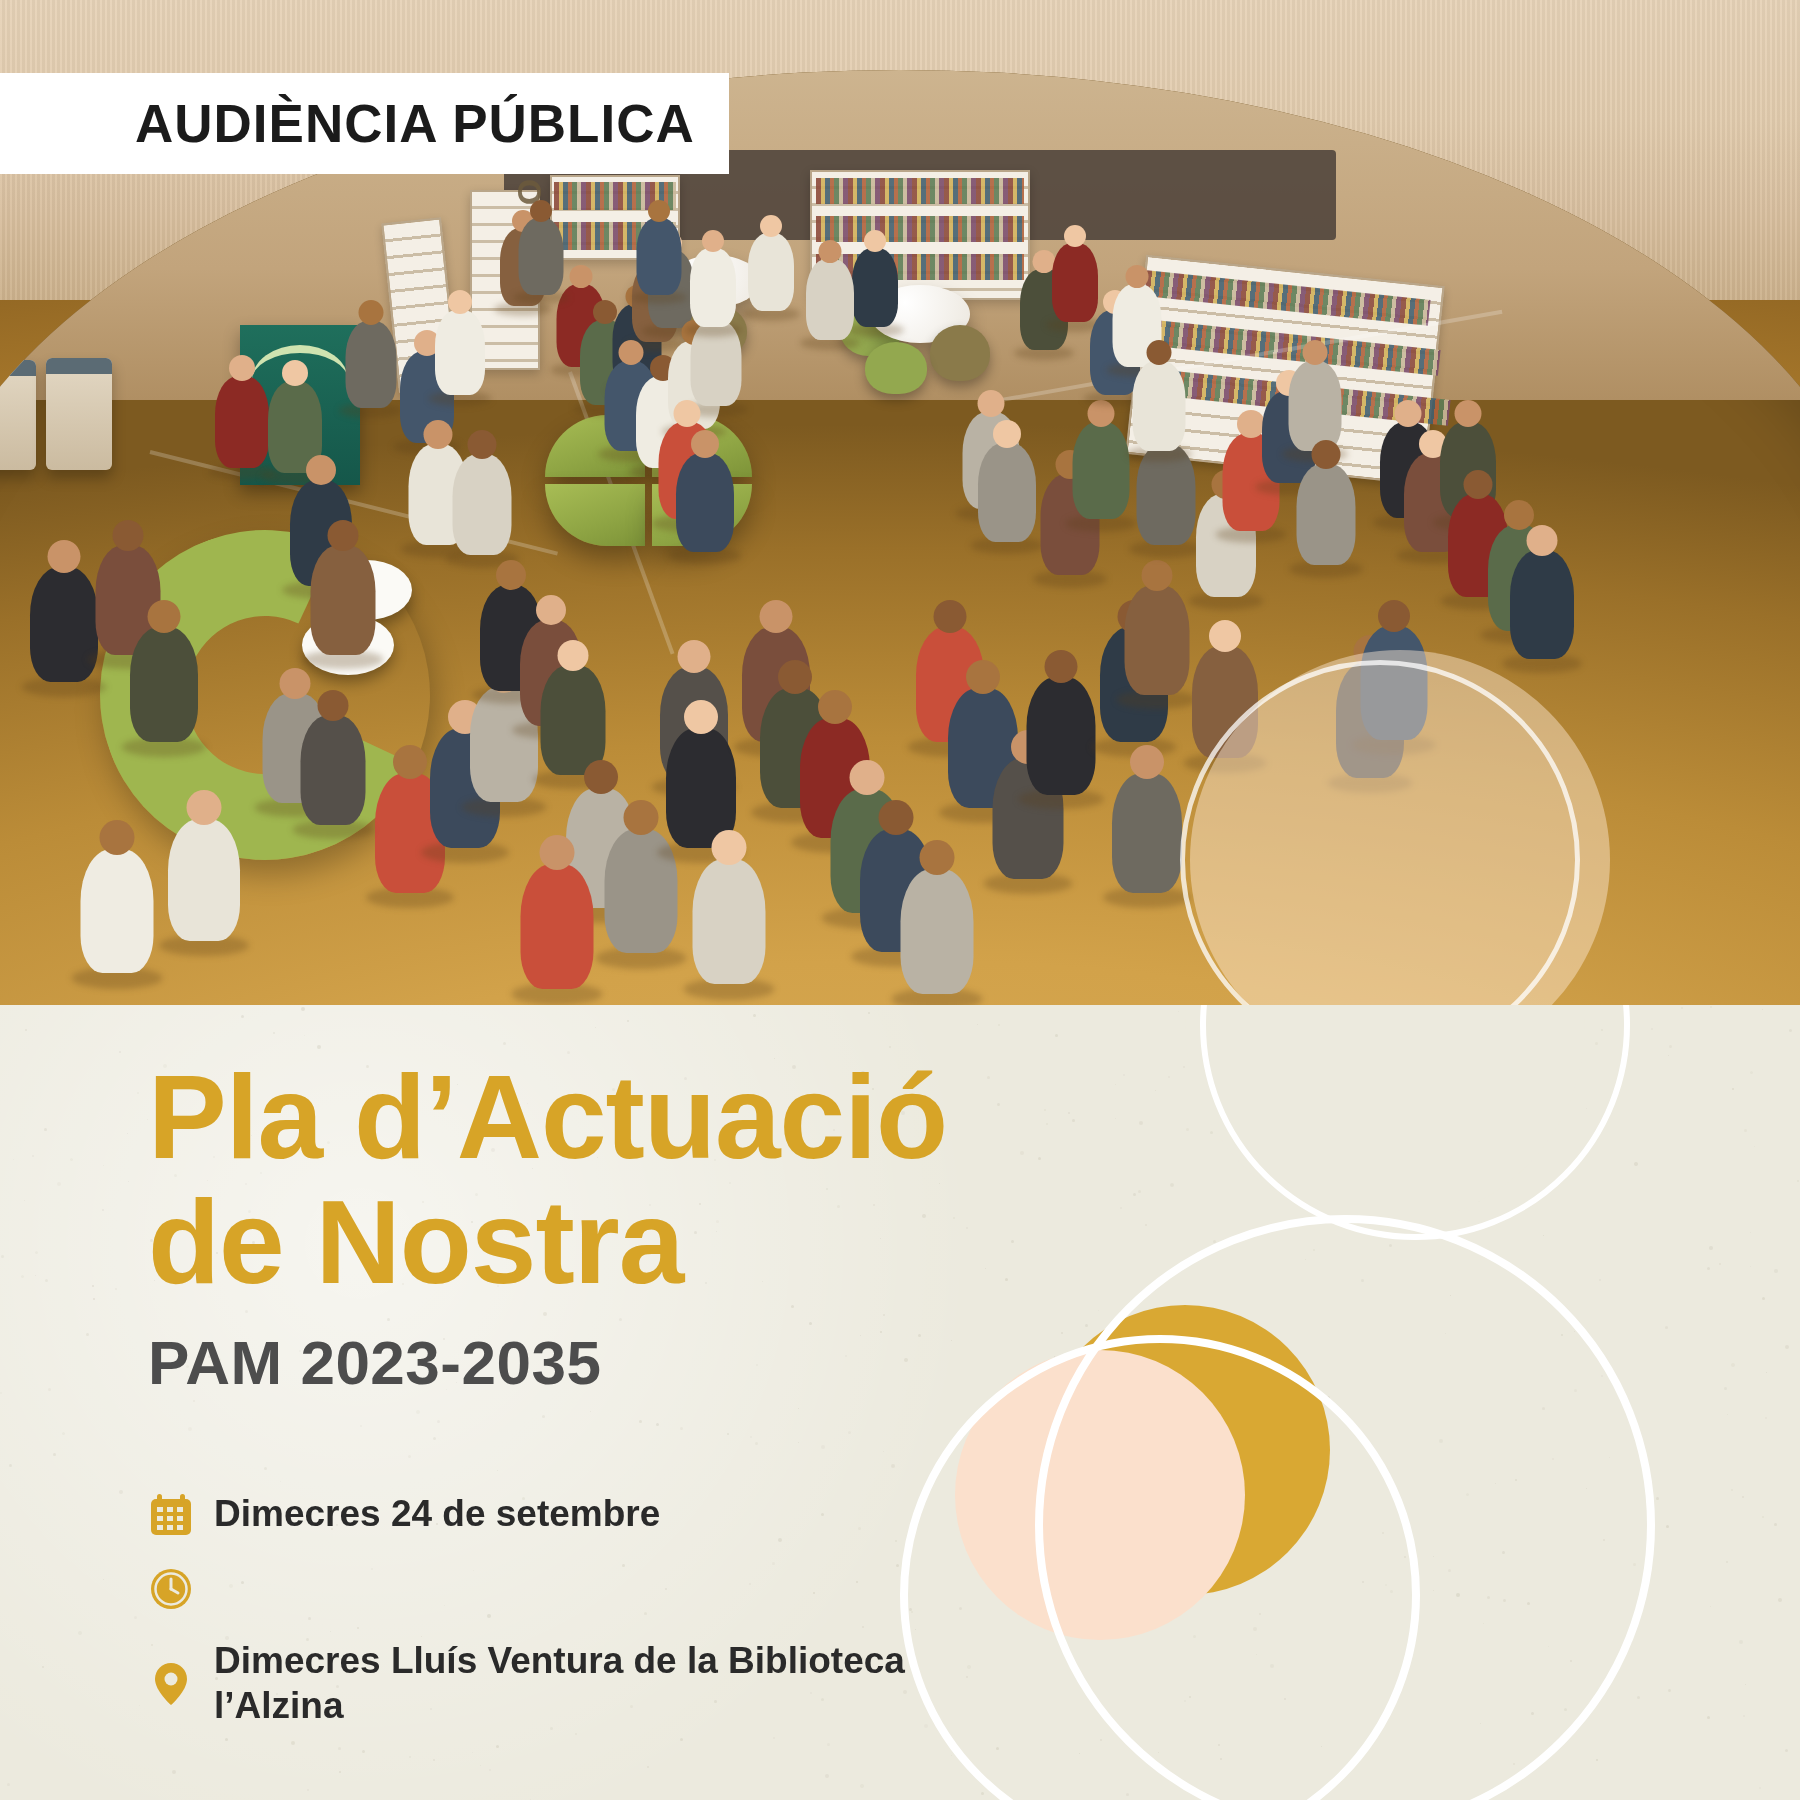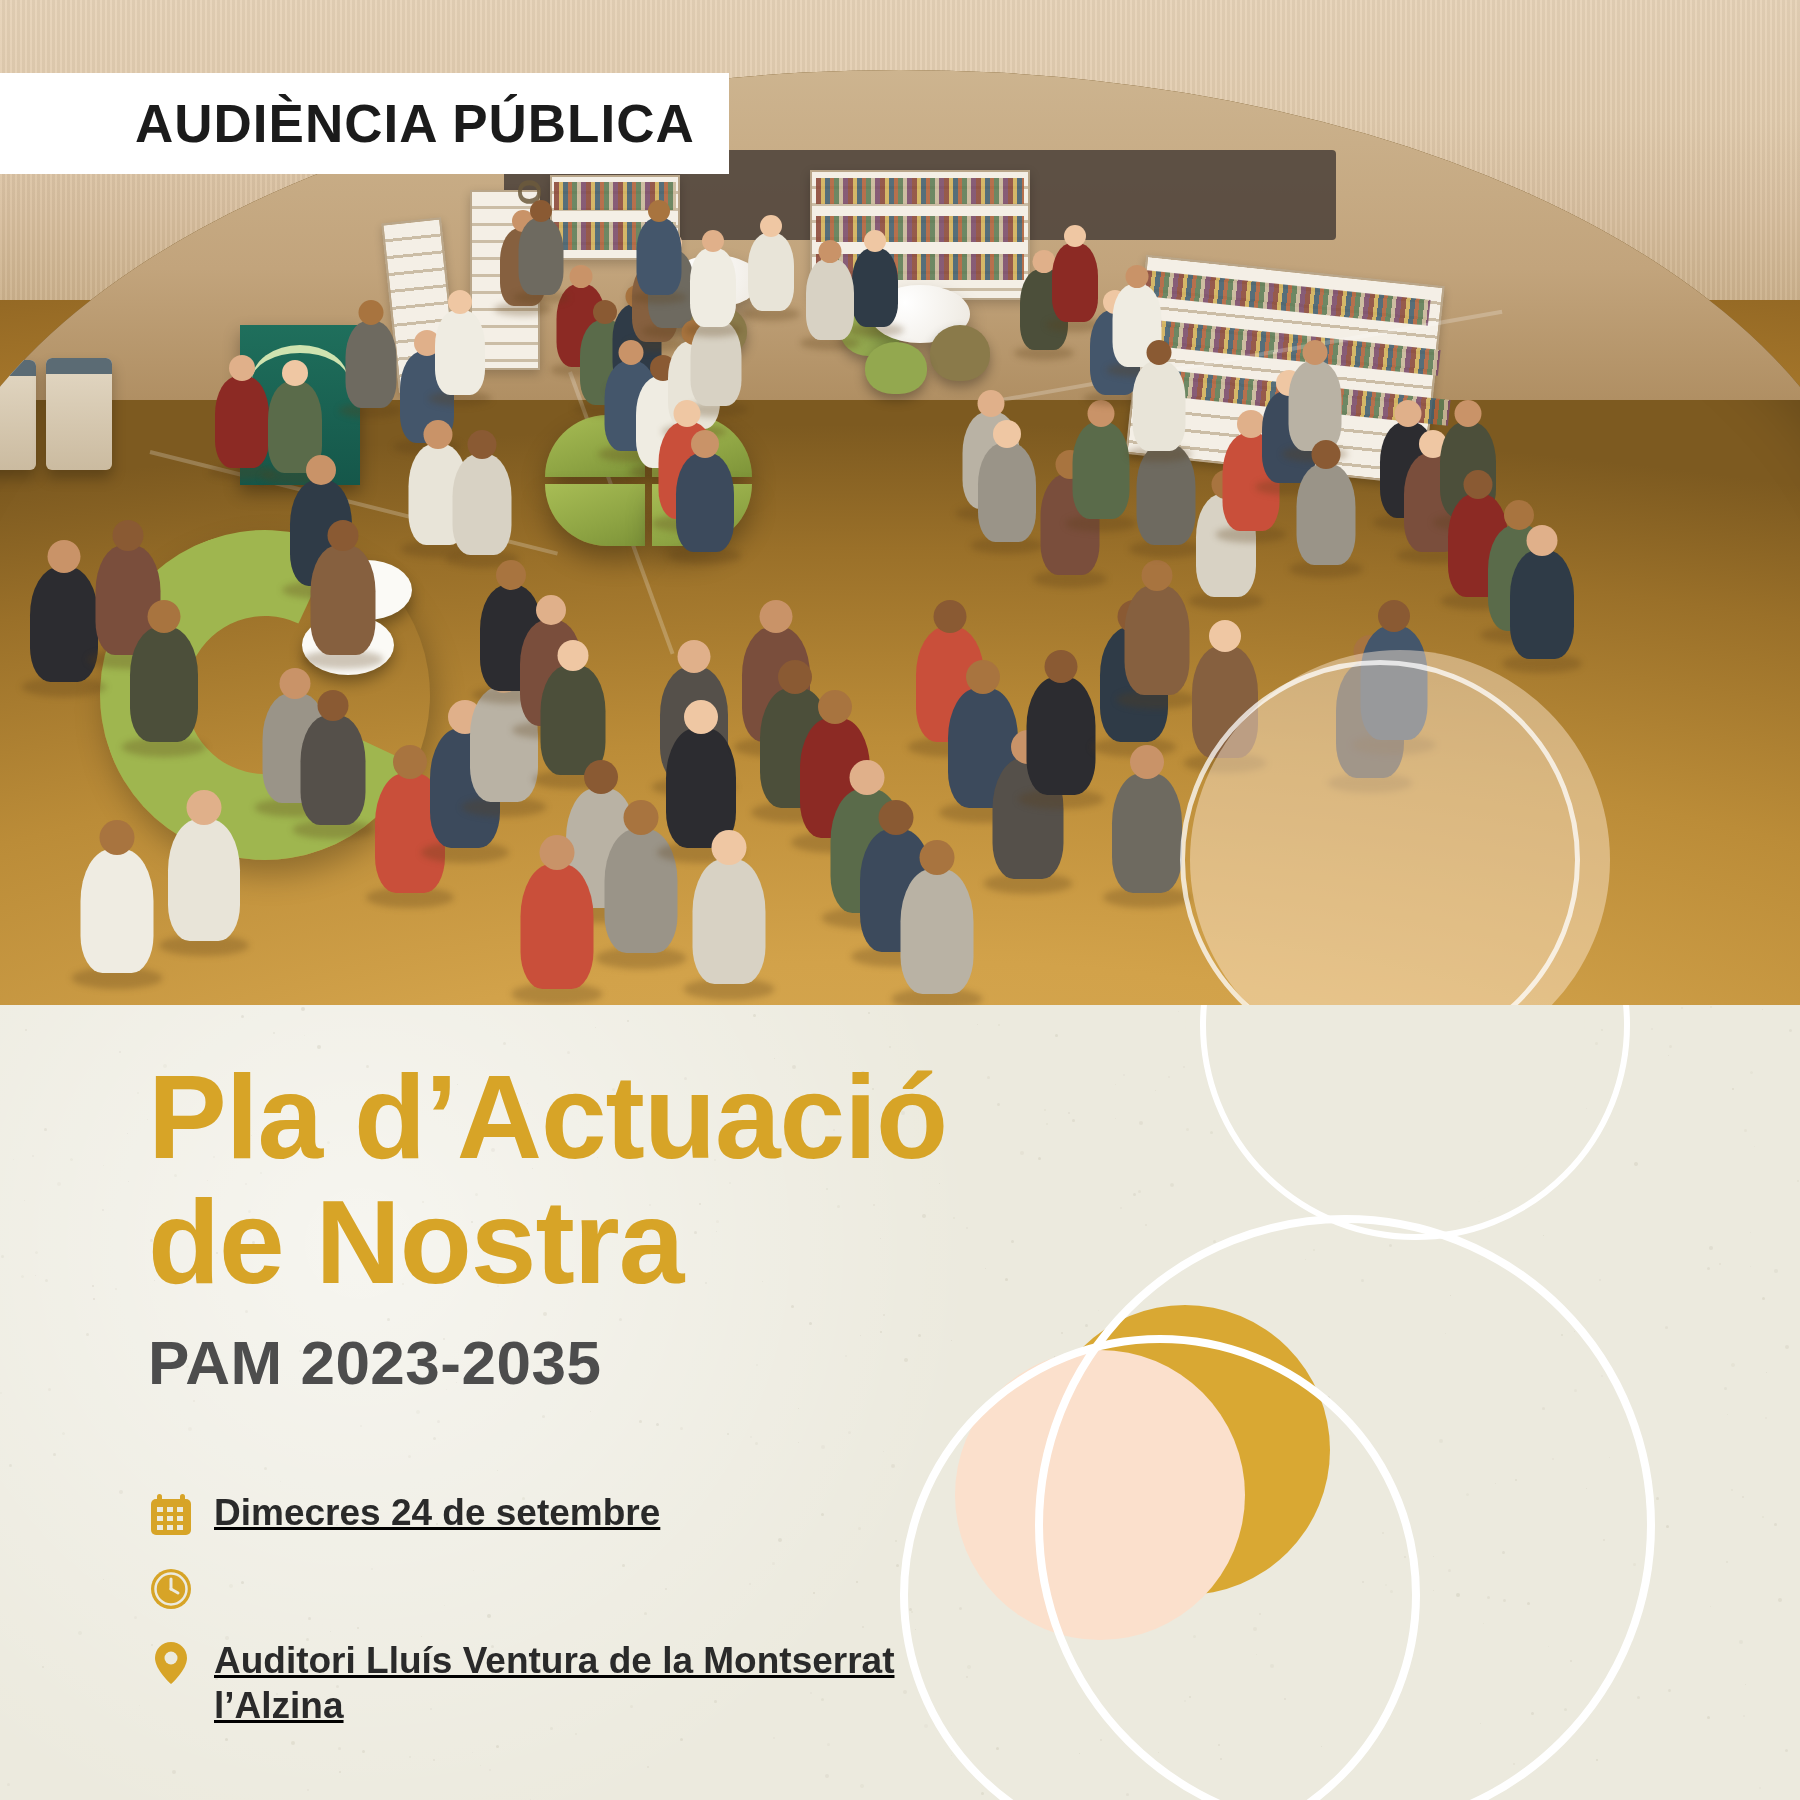--- a/index.html
+++ b/index.html
@@ -176,21 +176,21 @@
   .t1, .t2 {
     font-size:118px; line-height:1.06; font-weight:bold;
     color:#d7a427; letter-spacing:-1px;
   }
   .sub {
     margin-top:22px;
     font-size:62px; font-weight:bold; color:#4d4d4d; letter-spacing:0.5px;
   }
 
   .details { position:absolute; left:148px; top:1490px; z-index:10; }
-  .row { display:flex; align-items:flex-start; margin-bottom:26px;text-decoration:underline; }
+  .row { display:flex; align-items:center; margin-bottom:26px; }
   .ic {
     width:46px; height:46px; flex:0 0 46px; margin-right:20px; margin-top:2px;
     position:relative;
   }
   .ic svg { display:block; }
   .rowtext { font-size:37px; font-weight:bold; color:#2a2a2a; line-height:1.22; }
   .note { font-size:28px; font-weight:normal; color:#2a2a2a; margin-top:4px; }
 </style>
 </head>
 <body>
@@ -1161,18 +1161,18 @@
     </div>
 
     <div class="row">
       <div class="ic">
         <svg width="46" height="46" viewBox="0 0 46 46">
           <path d="M23 2 C14 2 7 9 7 18 C7 30 23 44 23 44 C23 44 39 30 39 18 C39 9 32 2 23 2 Z" fill="#d7a427"></path>
           <circle cx="23" cy="18" r="6.5" fill="#eceade"></circle>
         </svg>
       </div>
       <div>
-        <div class="rowtext" style="max-width:700px;">Auditori Lluís Ventura de la Montserrat l’Alzina</div>
+        <div class="rowtext" style="max-width:700px;">Dimecres Lluís Ventura de la Biblioteca l’Alzina</div>
       </div>
     </div>
 
   </div>
 </div>
 
 </body></html>

